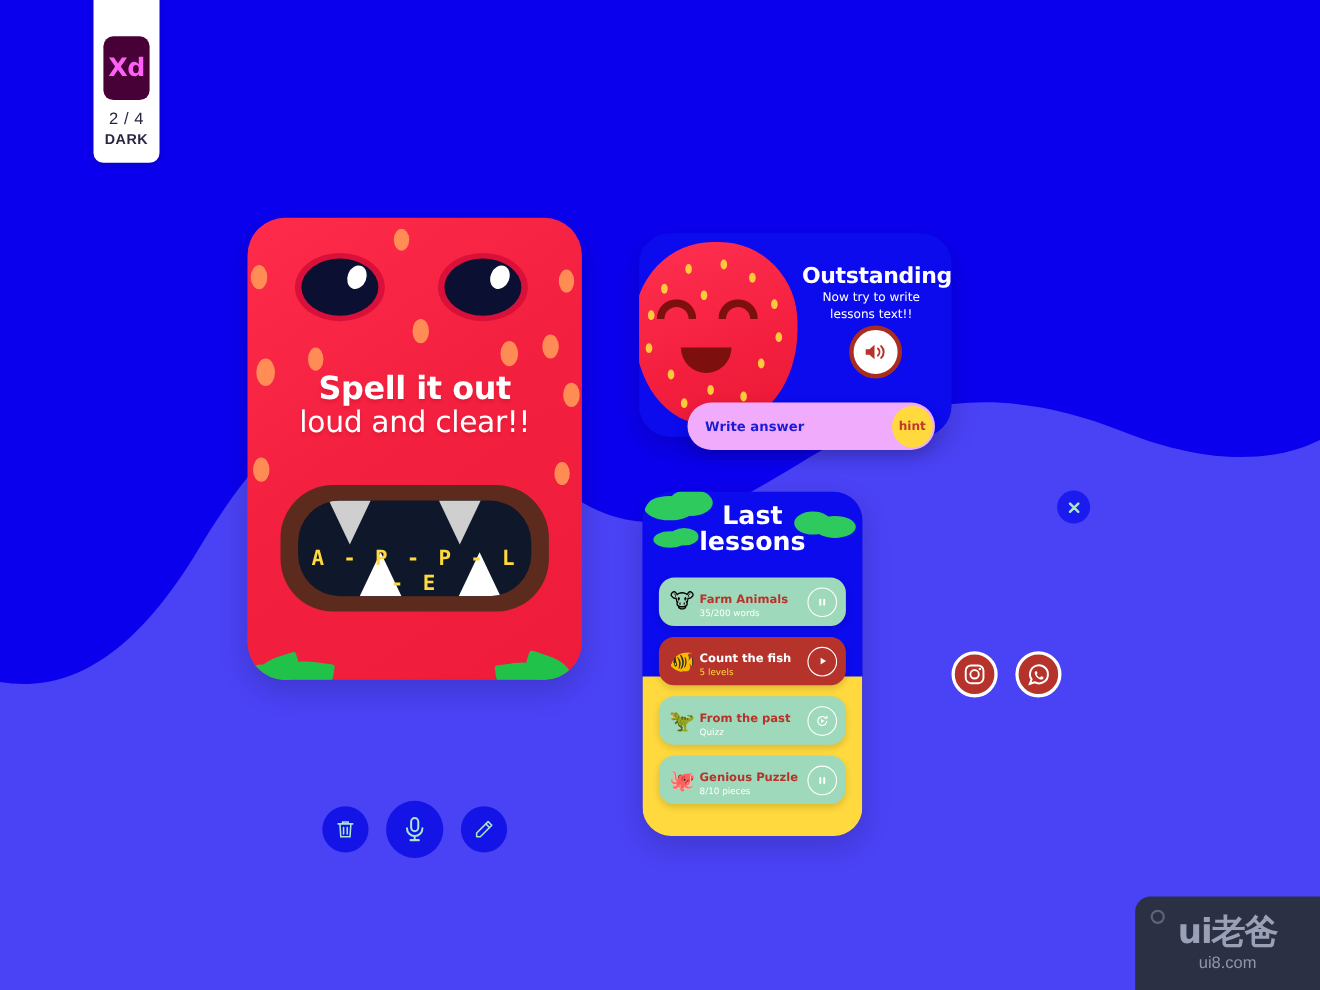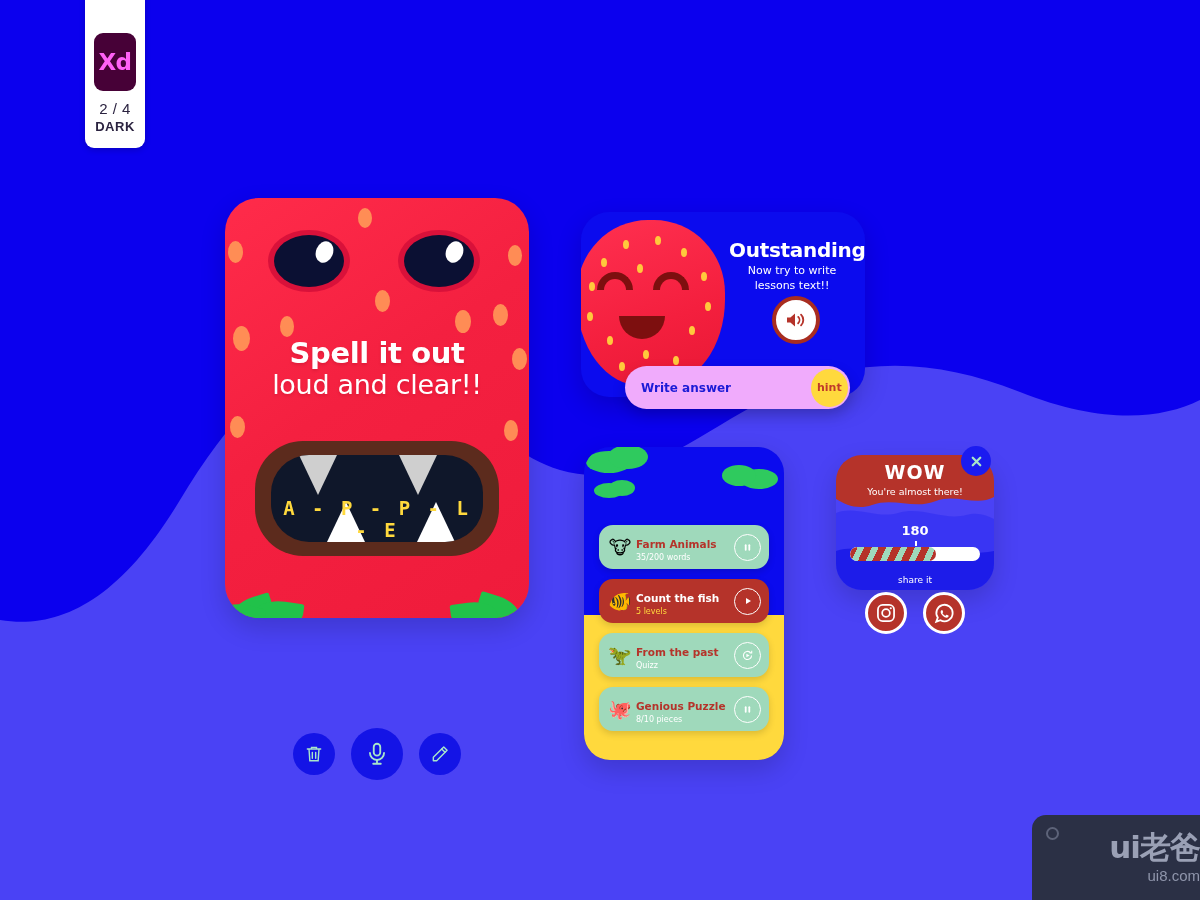--- a/index.html
+++ b/index.html
@@ -469,21 +469,21 @@
 
   
   #watermark {
     position: absolute;
     left: 1032px; top: 815px;
     width: 168px; height: 85px;
     background: #2b3045;
     border-radius: 14px 0 0 0;
     display: flex;
     flex-direction: column;
-    align-items: flex-end;
+    align-items: center;
     justify-content: center;
   }
   #wm-dot {
     position: absolute;
     left: 14px; top: 12px;
     width: 13px; height: 13px;
     border-radius: 50%;
     border: 2px solid #5d6379;
     box-sizing: border-box;
   }
@@ -632,20 +632,24 @@
   <div id="lessons-card" class="card">
     <div id="lessons-yellow"></div>
 
     <div class="cloud" style="left:2px;  top:4px;  width:46px; height:22px;"></div>
     <div class="cloud" style="left:24px; top:-2px; width:40px; height:24px;"></div>
     <div class="cloud" style="left:10px; top:36px; width:30px; height:15px;"></div>
     <div class="cloud" style="left:25px; top:33px; width:26px; height:16px;"></div>
     <div class="cloud" style="right:6px;  top:22px; width:38px; height:20px;"></div>
     <div class="cloud" style="right:28px; top:18px; width:34px; height:21px;"></div>
 
+    <div id="lessons-title">
+      <span>Last</span><br>
+      <span>lessons</span>
+    </div>
 
     <div id="lessons-list">
 
       <div class="lesson-row green">
         <span class="lesson-emoji">🐮</span>
         <span class="lesson-text">
           <span class="lesson-name">Farm Animals</span>
           <span class="lesson-meta" style="display:block;">35/200 words</span>
         </span>
         <button class="lesson-action">
@@ -694,36 +698,20 @@
           <svg width="9" height="9" viewBox="0 0 10 10" fill="#ffffff">
             <rect x="2" y="1.5" width="2" height="7" rx="1"></rect>
             <rect x="6" y="1.5" width="2" height="7" rx="1"></rect>
           </svg>
         </button>
       </div>
 
     </div>
   </div>
 
-  <div id="wow-card" class="card">
-    <svg width="158" height="135" viewBox="0 0 158 135" style="position:absolute;left:0;top:0;">
-      <rect width="158" height="135" fill="#4a42f5"></rect>
-      <path d="M0,0 L158,0 L158,42 C140,52 120,38 100,46 C78,55 58,42 36,50 C22,55 10,50 0,44 Z" fill="#b5332a"></path>
-      <path d="M0,58 C20,50 40,64 62,58 C86,51 108,66 130,60 C142,57 150,60 158,64 L158,135 L0,135 Z" fill="#2b2bf0" opacity=".55"></path>
-      <path d="M0,96 C24,88 46,102 70,96 C96,89 120,103 158,96 L158,135 L0,135 Z" fill="#1414e6" opacity=".75"></path>
-    </svg>
-    <div id="wow-title">WOW</div>
-    <div id="wow-sub">You're almost there!</div>
-    <div id="wow-score">180</div>
-    <div id="wow-tick"></div>
-    <div id="progress-track">
-      <div id="progress-fill" style="width: 66%;"></div>
-    </div>
-    <div id="wow-share">share it</div>
-  </div>
 
   <div id="wow-socials">
     <button class="social-btn" title="Instagram">
       <svg width="22" height="22" viewBox="0 0 24 24" fill="none" stroke="#ffffff" stroke-width="1.9">
         <rect x="3.2" y="3.2" width="17.6" height="17.6" rx="5.2"></rect>
         <circle cx="12" cy="12" r="4.2"></circle>
         <circle cx="17.2" cy="6.8" r="1.2" fill="#ffffff" stroke="none"></circle>
       </svg>
     </button>
     <button class="social-btn" title="WhatsApp">

